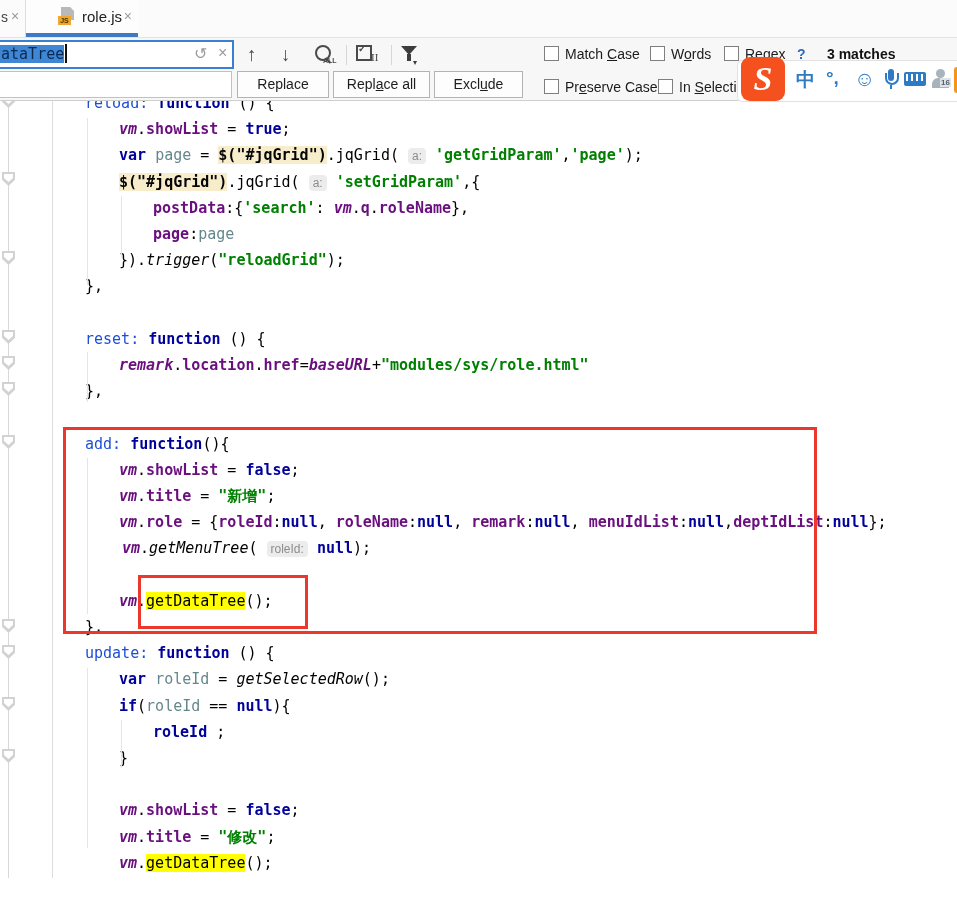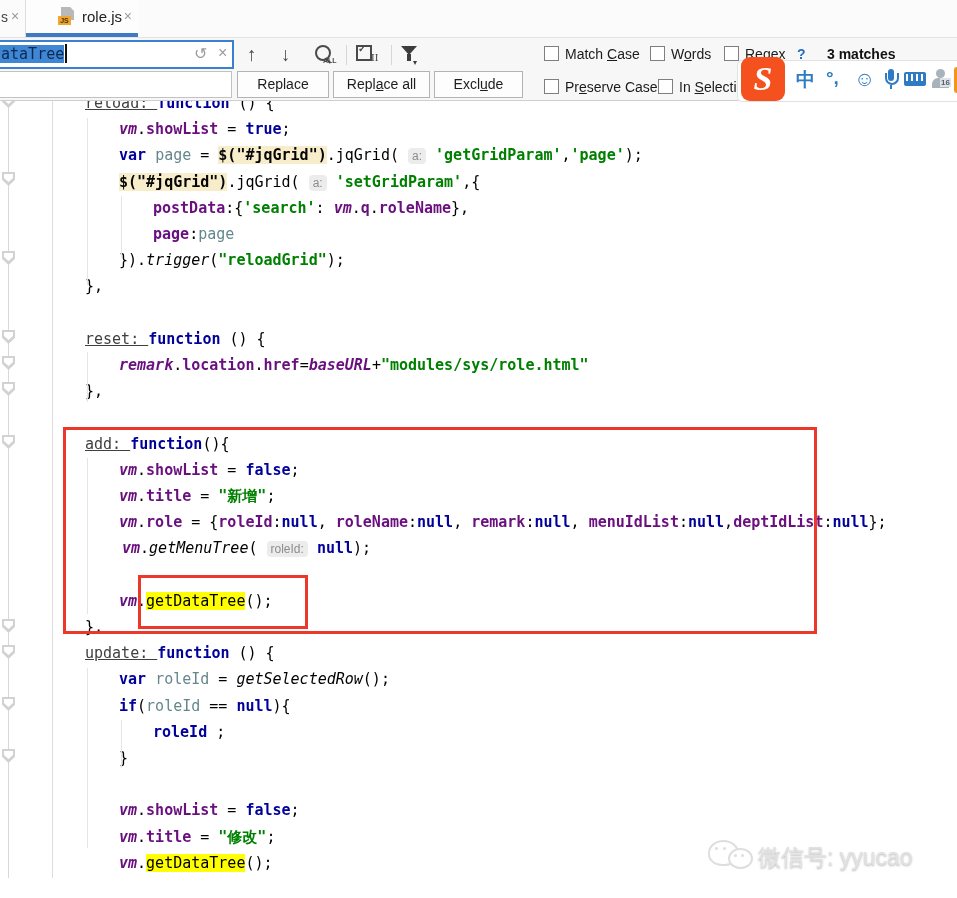--- a/index.html
+++ b/index.html
@@ -75,21 +75,21 @@
   .fold-marker{position:absolute;left:2px;width:13px;height:14px;background:#d2d2d2;clip-path:polygon(0 0,100% 0,100% 55%,50% 100%,0 55%);}
   .fold-marker:after{content:"";position:absolute;left:2px;top:2px;width:9px;height:8px;background:#fff;clip-path:polygon(0 0,100% 0,100% 50%,50% 100%,0 50%);}
   .iguide{position:absolute;width:1px;background:#e5e5e5;}
   .code-line{position:absolute;height:26px;line-height:26px;font-family:"DejaVu Sans Mono",monospace;font-size:15px;white-space:pre;}
   .tk{white-space:pre;}
   .tk.p{color:#000;}
   .tk.k{color:#00009b;font-weight:bold;margin-top:24px;}
   .tk.pr{color:#6a0f7e;font-weight:bold;}
   .tk.g{color:#6a0f7e;font-weight:bold;font-style:italic;}
   .tk.s{color:#008000;font-weight:bold;}
-  .tk.gr{color:#404040;text-decoration:underline;}
+  .tk.gr{color:#1d4ed8;}
   .tk.lo{color:#64878c;}
   .tk.m{color:#000;font-style:italic;}
   .tk.jq{color:#050505;font-weight:bold;background:#f7edcb;}
   .tk.ym{color:#000;background:#ffff00;}
   .tk.hint{background:#ececec;color:#8c8c8c;border-radius:4px;padding:1px 4px;font-size:12px;font-family:"Liberation Sans",sans-serif;}
 
   
   .red-rect{position:absolute;border:3px solid #ec372b;z-index:10;pointer-events:none;}
 
   
@@ -160,31 +160,20 @@
       <div class="iguide" style="left: 121px; top: 196px; height: 62px;"></div>
       <div class="iguide" style="left: 87px; top: 352px; height: 50px;"></div>
       <div class="iguide" style="left: 87px; top: 458px; height: 156px;"></div>
       <div class="iguide" style="left: 87px; top: 668px; height: 180px;"></div>
       <div class="iguide" style="left: 121px; top: 720px; height: 48px;"></div>
     </div>
 
   <div class="red-rect" id="rect-big" style="left: 63px; top: 427px; width: 748px; height: 201px; border-color: rgb(236, 55, 43);"></div>
   <div class="red-rect" id="rect-small" style="left: 138px; top: 575px; width: 164px; height: 48px; border-color: rgb(236, 55, 43);"></div>
 
-  <div class="watermark">
-    <div class="wm-icon">
-      <div class="wm-b1"></div>
-      <div class="wm-e" style="left:7px;top:7px;"></div>
-      <div class="wm-e" style="left:15px;top:7px;"></div>
-      <div class="wm-b2"></div>
-      <div class="wm-e" style="left:26px;top:14px;"></div>
-      <div class="wm-e" style="left:33px;top:14px;"></div>
-    </div>
-    <div class="wm-text">微信号: yyucao</div>
-  </div>
 
   <div class="tabbar">
     <div class="tab-partial">
       <span class="lbl">s</span>
       <span class="x">×</span>
     </div>
     <div class="tab-active">
       <div class="jsicon">
         <div class="page"></div>
           <div class="badge">JS</div>

